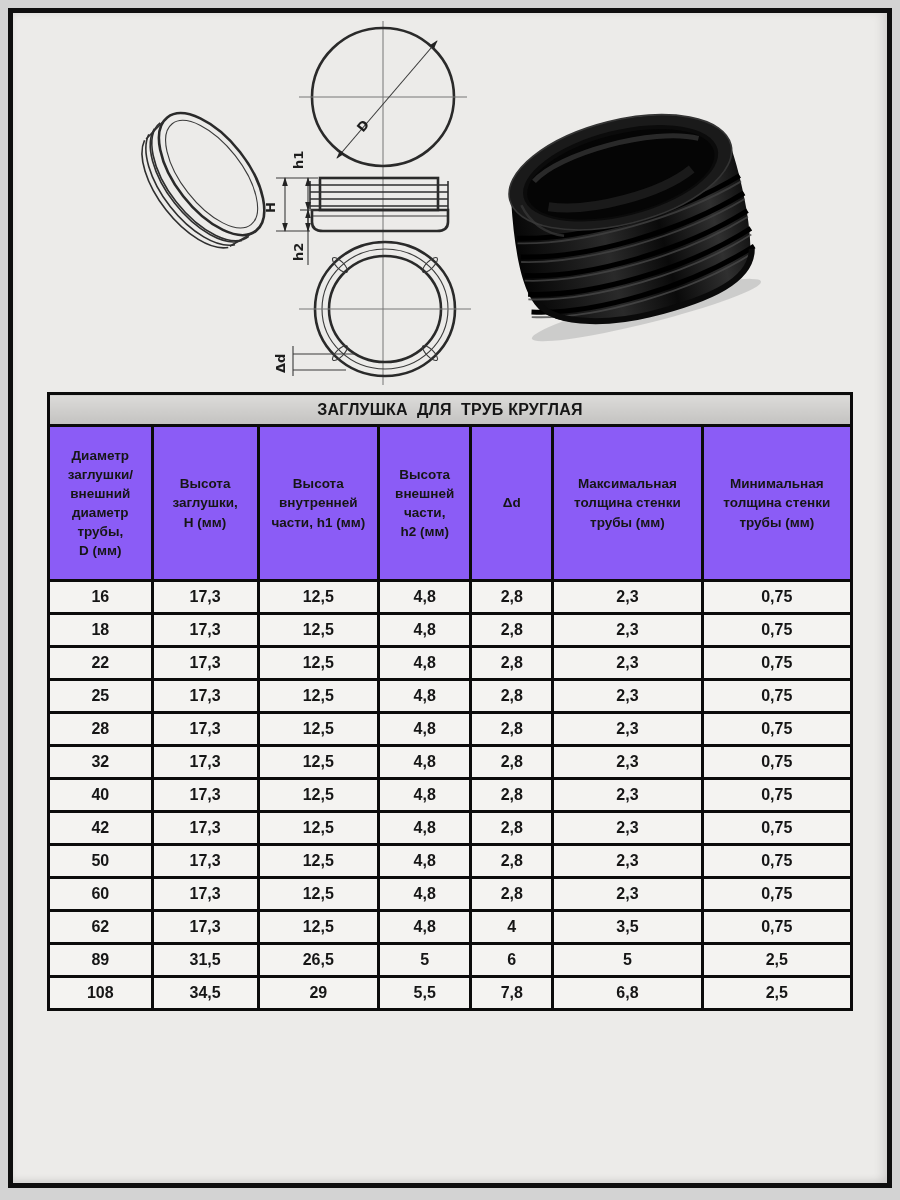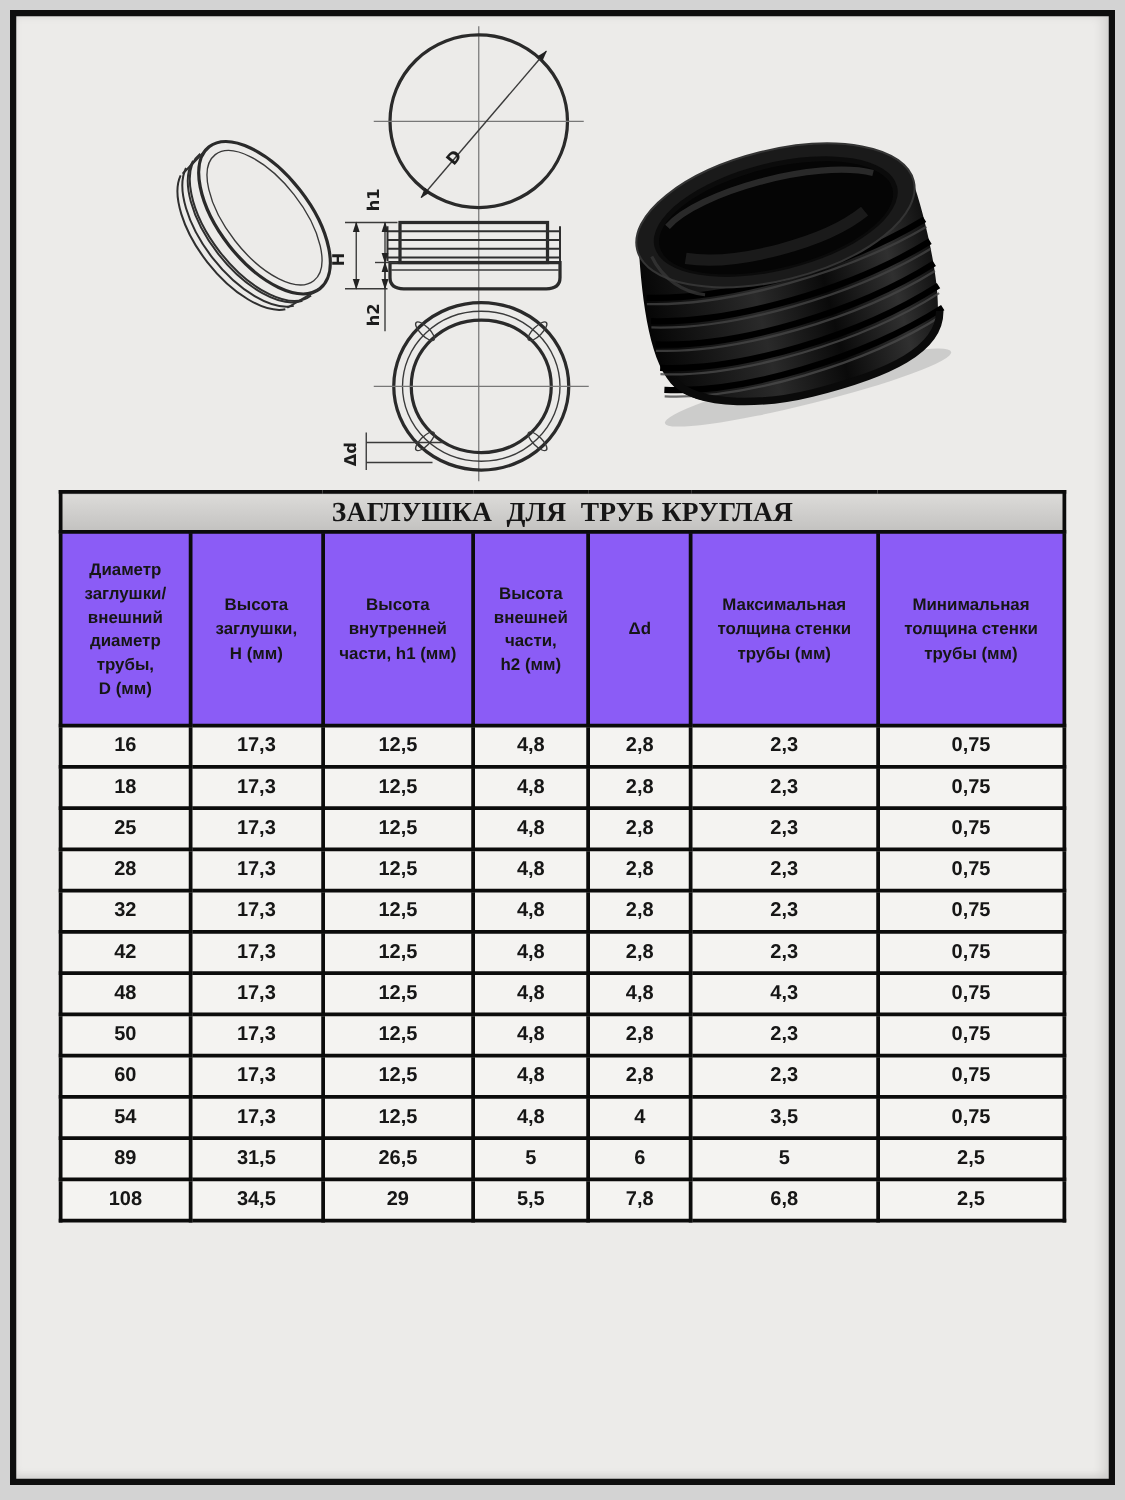--- a/index.html
+++ b/index.html
@@ -31,25 +31,24 @@
     table-layout:fixed;
   }
   table.spec td, table.spec th{
     border:3px solid #0b0b0b;
     text-align:center;
     vertical-align:middle;
     color:#161616;
   }
   td.title-cell{
     background:linear-gradient(#dcdbd9,#c3c2c0);
-    font-size:22px;font-weight:bold;
+    font-size:16px;font-weight:bold;
     height:27px;
     white-space:pre;
     letter-spacing:0.2px;
-    font-family:Liberation Serif, serif;
   }
   th.col-head{
     background:#8b5cf6;
     font-size:13.5px;font-weight:bold;
     line-height:1.42;
     height:148px;
     white-space:pre-line;
     padding:2px 1px;
   }
   table.spec tbody td{
@@ -217,20 +216,29 @@
           <tr>
             <td>18</td>
             <td>17,3</td>
             <td>12,5</td>
             <td>4,8</td>
             <td>2,8</td>
             <td>2,3</td>
             <td>0,75</td>
           </tr>
           <tr>
+            <td>22</td>
+            <td>17,3</td>
+            <td>12,5</td>
+            <td>4,8</td>
+            <td>2,8</td>
+            <td>2,3</td>
+            <td>0,75</td>
+          </tr>
+          <tr>
             <td>25</td>
             <td>17,3</td>
             <td>12,5</td>
             <td>4,8</td>
             <td>2,8</td>
             <td>2,3</td>
             <td>0,75</td>
           </tr>
           <tr>
             <td>28</td>
@@ -244,57 +252,57 @@
           <tr>
             <td>32</td>
             <td>17,3</td>
             <td>12,5</td>
             <td>4,8</td>
             <td>2,8</td>
             <td>2,3</td>
             <td>0,75</td>
           </tr>
           <tr>
+            <td>40</td>
+            <td>17,3</td>
+            <td>12,5</td>
+            <td>4,8</td>
+            <td>2,8</td>
+            <td>2,3</td>
+            <td>0,75</td>
+          </tr>
+          <tr>
             <td>42</td>
             <td>17,3</td>
             <td>12,5</td>
             <td>4,8</td>
             <td>2,8</td>
             <td>2,3</td>
             <td>0,75</td>
           </tr>
           <tr>
-            <td>48</td>
-            <td>17,3</td>
-            <td>12,5</td>
-            <td>4,8</td>
-            <td>4,8</td>
-            <td>4,3</td>
-            <td>0,75</td>
-          </tr>
-          <tr>
             <td>50</td>
             <td>17,3</td>
             <td>12,5</td>
             <td>4,8</td>
             <td>2,8</td>
             <td>2,3</td>
             <td>0,75</td>
           </tr>
           <tr>
             <td>60</td>
             <td>17,3</td>
             <td>12,5</td>
             <td>4,8</td>
             <td>2,8</td>
             <td>2,3</td>
             <td>0,75</td>
           </tr>
           <tr>
-            <td>54</td>
+            <td>62</td>
             <td>17,3</td>
             <td>12,5</td>
             <td>4,8</td>
             <td>4</td>
             <td>3,5</td>
             <td>0,75</td>
           </tr>
           <tr>
             <td>89</td>
             <td>31,5</td>

